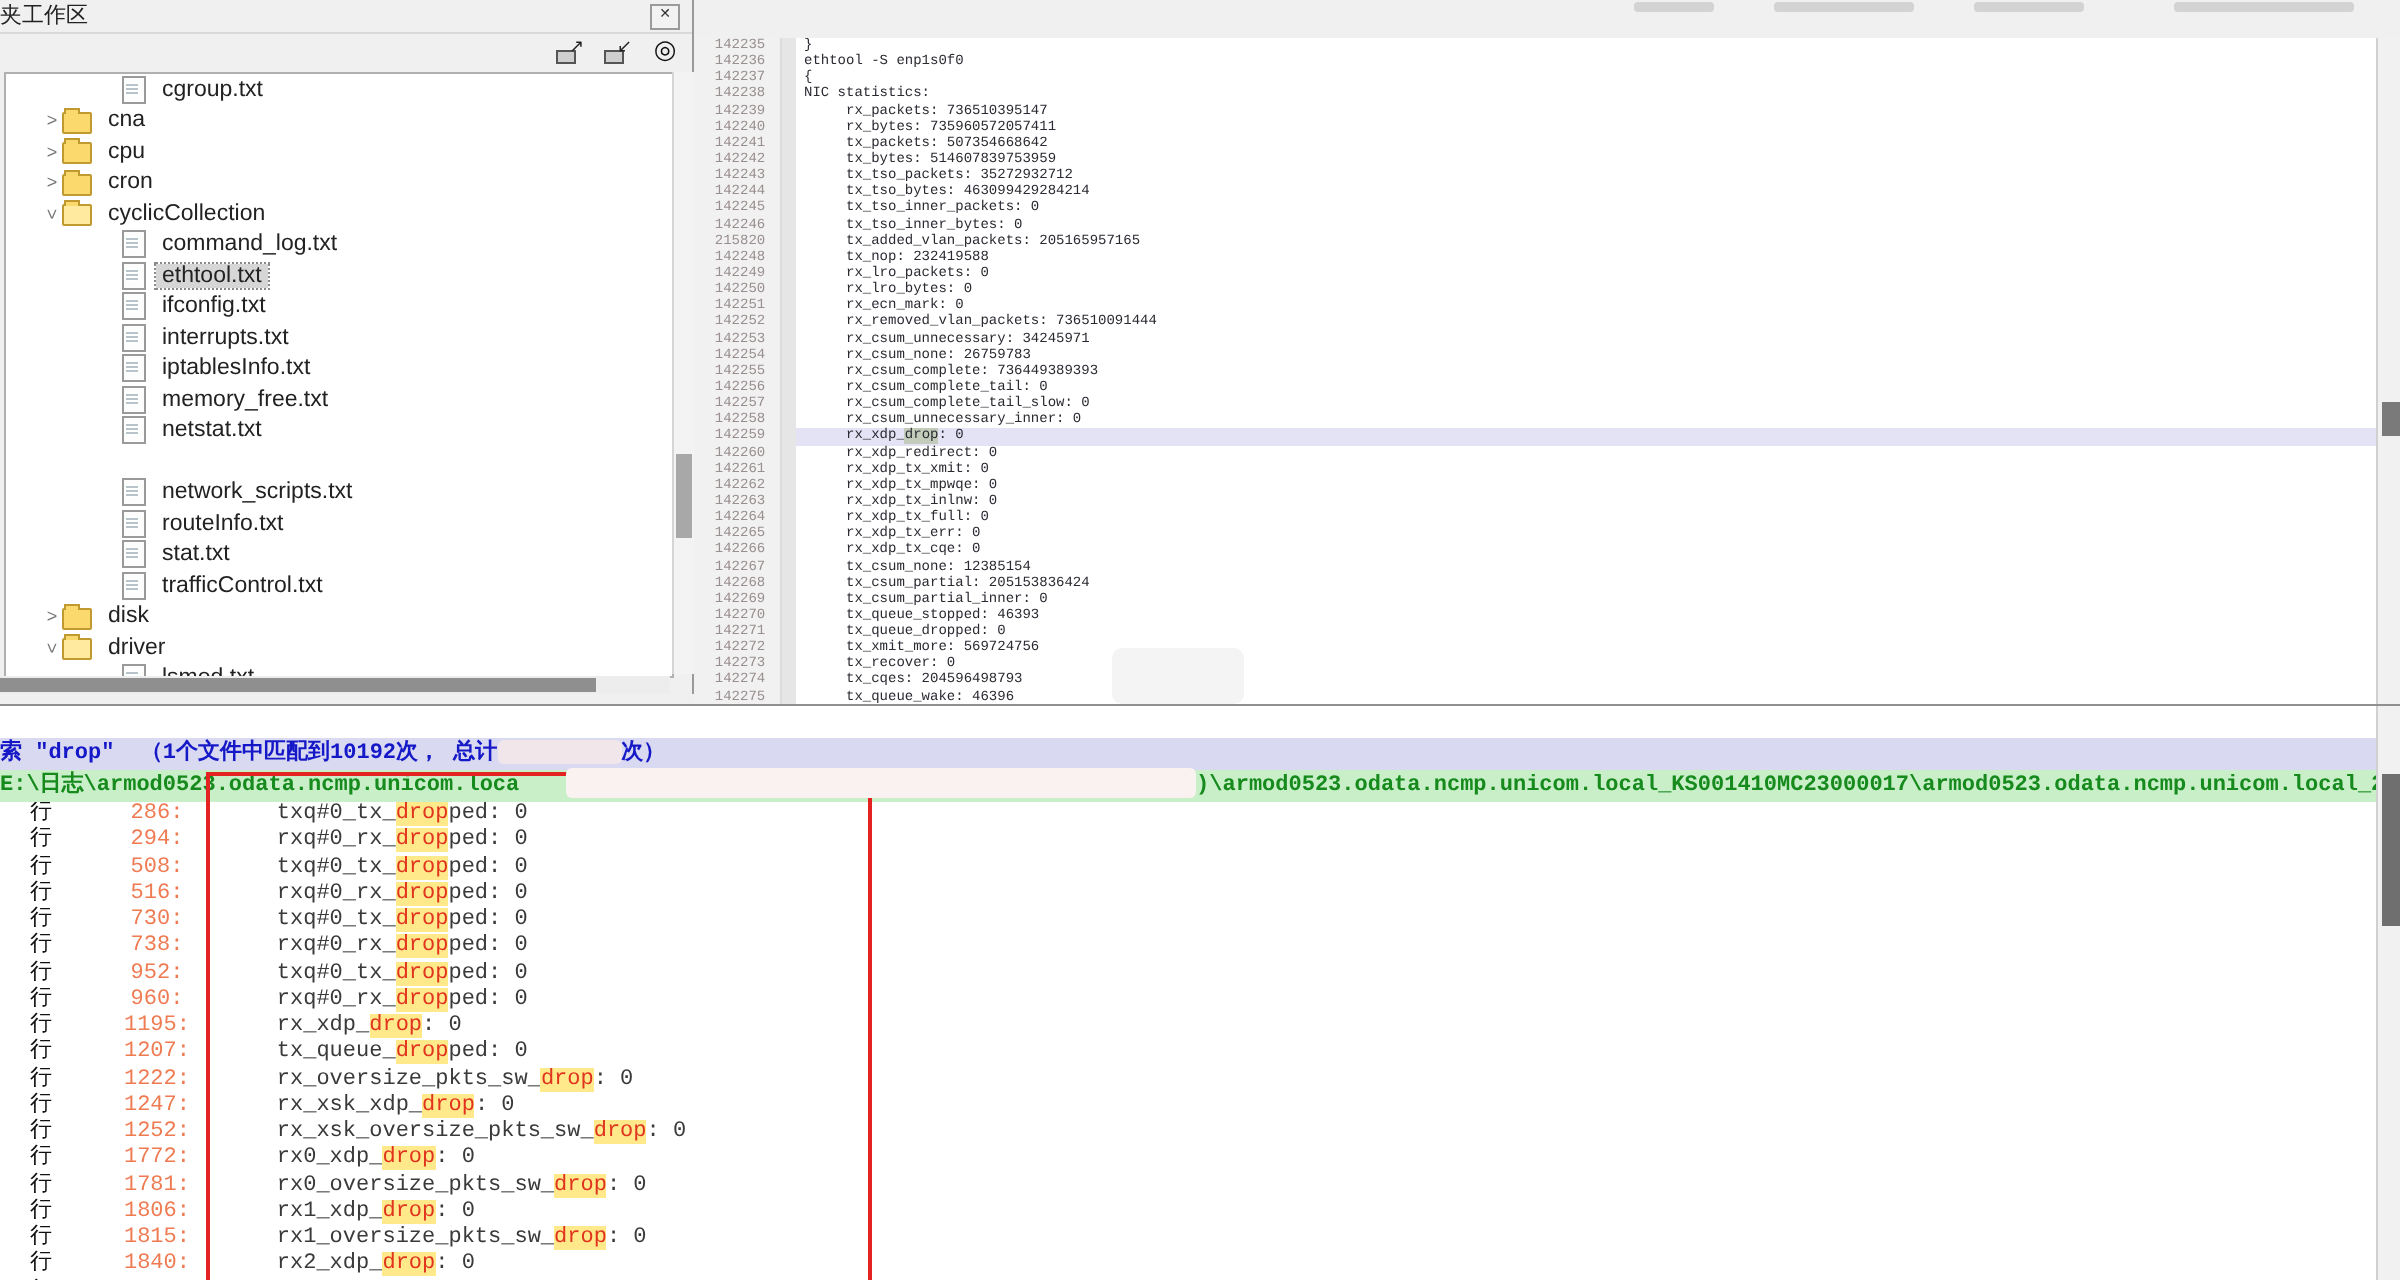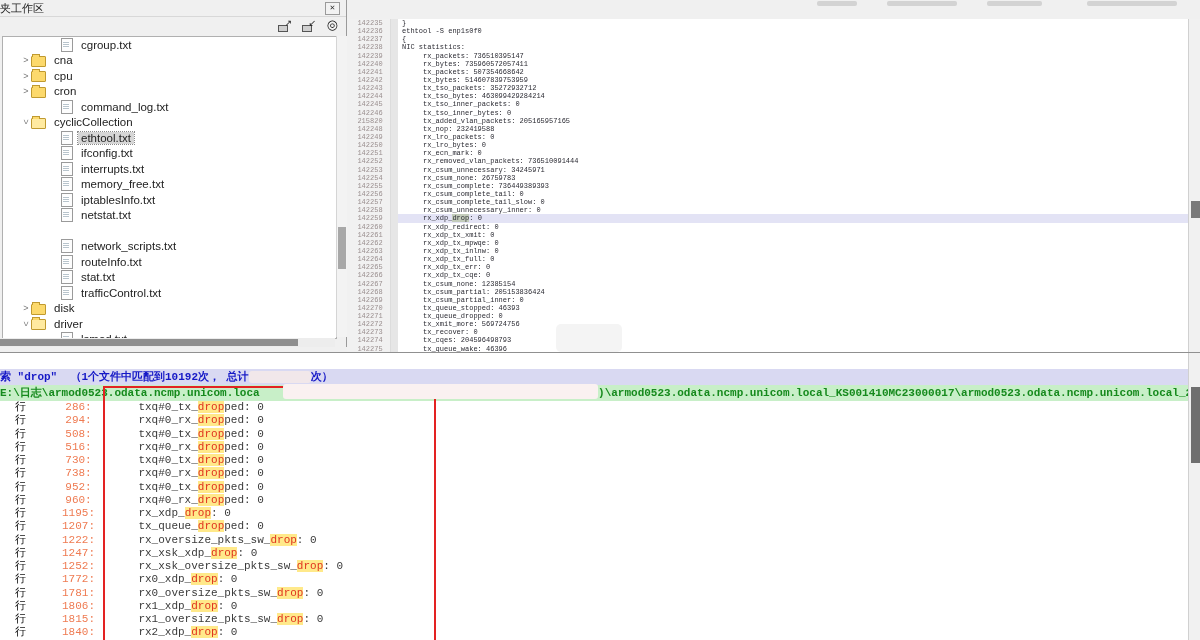--- a/index.html
+++ b/index.html
@@ -125,54 +125,54 @@
       <div class="titem ind1">
         <span class="chev">&gt;</span>
         <span class="icon folder"></span>
         <span class="tlabel">cpu</span>
       </div>
       <div class="titem ind1">
         <span class="chev">&gt;</span>
         <span class="icon folder"></span>
         <span class="tlabel">cron</span>
       </div>
-      <div class="titem ind2">
-        <span class="chev"></span>
-        <span class="icon file"></span>
-        <span class="tlabel">command_log.txt</span>
-      </div>
       <div class="titem ind1">
         <span class="chev exp">&gt;</span>
         <span class="icon folder open"></span>
         <span class="tlabel">cyclicCollection</span>
       </div>
+      <div class="titem ind2">
+        <span class="chev"></span>
+        <span class="icon file"></span>
+        <span class="tlabel">command_log.txt</span>
+      </div>
       <div class="titem ind2 sel">
         <span class="chev"></span>
         <span class="icon file"></span>
         <span class="tlabel">ethtool.txt</span>
       </div>
       <div class="titem ind2">
         <span class="chev"></span>
         <span class="icon file"></span>
         <span class="tlabel">ifconfig.txt</span>
       </div>
       <div class="titem ind2">
         <span class="chev"></span>
         <span class="icon file"></span>
         <span class="tlabel">interrupts.txt</span>
       </div>
       <div class="titem ind2">
         <span class="chev"></span>
         <span class="icon file"></span>
+        <span class="tlabel">iptablesInfo.txt</span>
+      </div>
+      <div class="titem ind2">
+        <span class="chev"></span>
+        <span class="icon file"></span>
         <span class="tlabel">memory_free.txt</span>
-      </div>
-      <div class="titem ind2">
-        <span class="chev"></span>
-        <span class="icon file"></span>
-        <span class="tlabel">iptablesInfo.txt</span>
       </div>
       <div class="titem ind2">
         <span class="chev"></span>
         <span class="icon file"></span>
         <span class="tlabel">netstat.txt</span>
       </div>
       <div class="titem gap"></div>
       <div class="titem ind2">
         <span class="chev"></span>
         <span class="icon file"></span>

